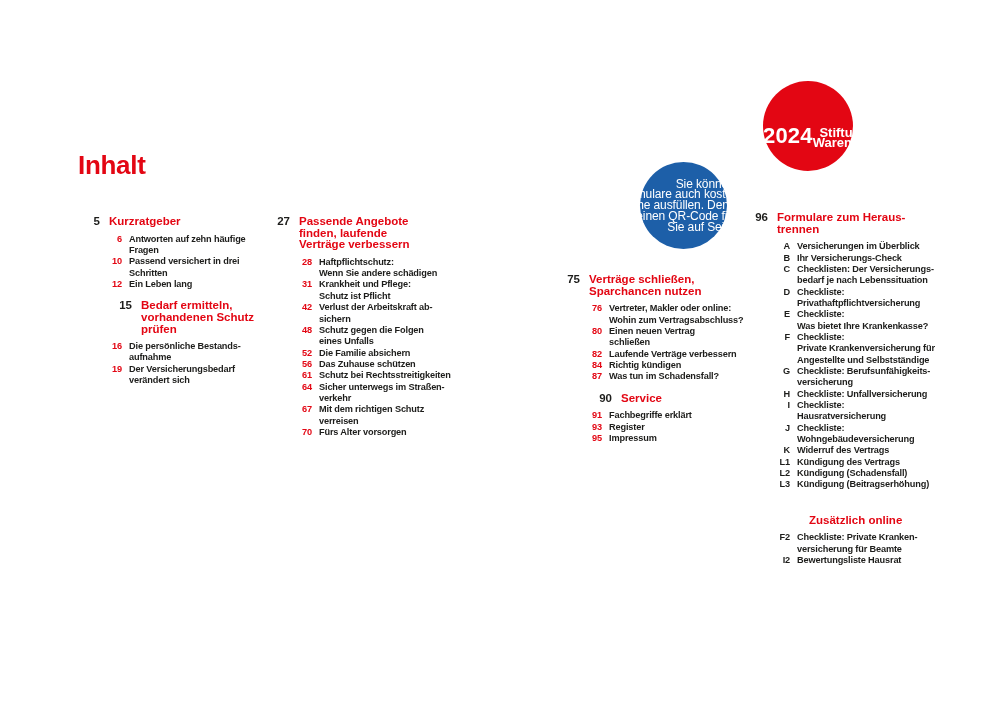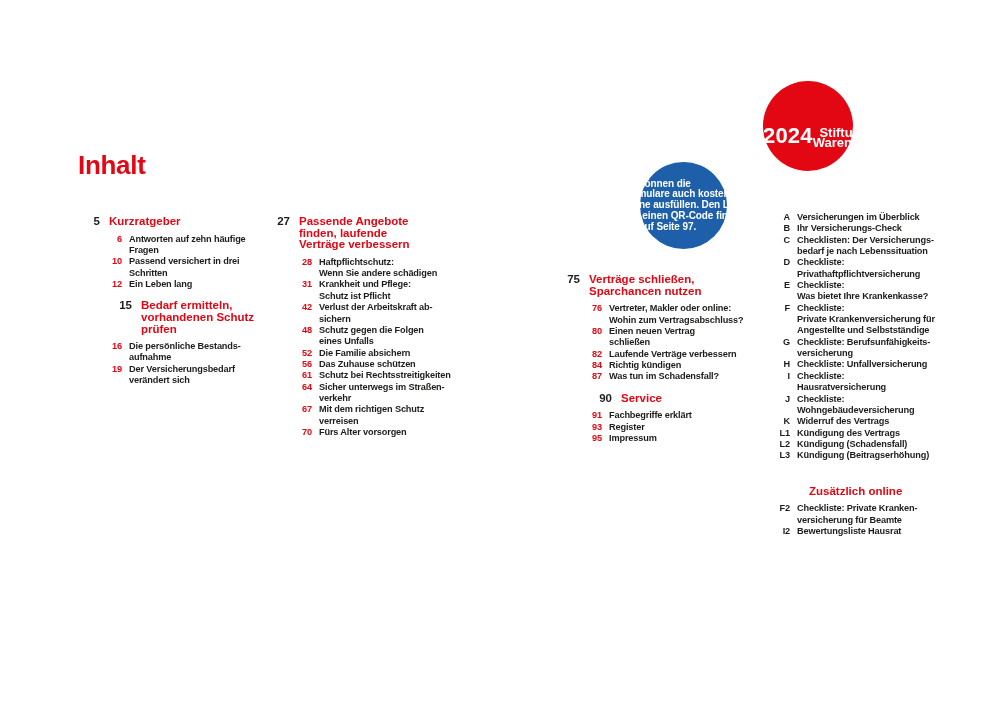--- a/index.html
+++ b/index.html
@@ -52,22 +52,22 @@
     padding-top:19px;
   }
   .badge--year .year{font-size:22px;line-height:24px;font-weight:bold;letter-spacing:0.2px;}
   .badge--year .org{font-size:13px;line-height:9.5px;font-weight:bold;margin-top:4px;}
   .badge--year .jahre{font-size:10px;line-height:9.5px;font-weight:bold;}
   .badge--info{
     left:640px;top:162px;width:87px;height:87px;background:var(--blue);
     display:flex;align-items:center;justify-content:center;
   }
   .badge--info p{
-    font-size:10px;line-height:10.8px;font-weight:bold;letter-spacing:-0.1px;
-    white-space:pre;text-align:left;
+    font-size:12px;line-height:10.8px;font-weight:normal;letter-spacing:-0.1px;
+    white-space:pre;text-align:right;
   }
 </style>
 </head>
 <body>
 
 <main>
 
   <h1 class="title">Inhalt</h1>
 
   <section class="toc-col" id="col1">
@@ -231,20 +231,25 @@
       </div>
 
       <div class="entry entry--item">
         <span class="num">95</span>
         <span class="txt">Impressum</span>
       </div>
     </section>
 
   <section class="toc-col toc-col--forms" id="col4">
 
+      <div class="entry entry--heading">
+        <span class="num">96</span>
+        <span class="txt">Formulare zum Heraus-
+trennen</span>
+      </div>
 
       <div class="entry entry--item">
         <span class="num">A</span>
         <span class="txt">Versicherungen im Überblick</span>
       </div>
 
       <div class="entry entry--item">
         <span class="num">B</span>
         <span class="txt">Ihr Versicherungs-Check</span>
       </div>

